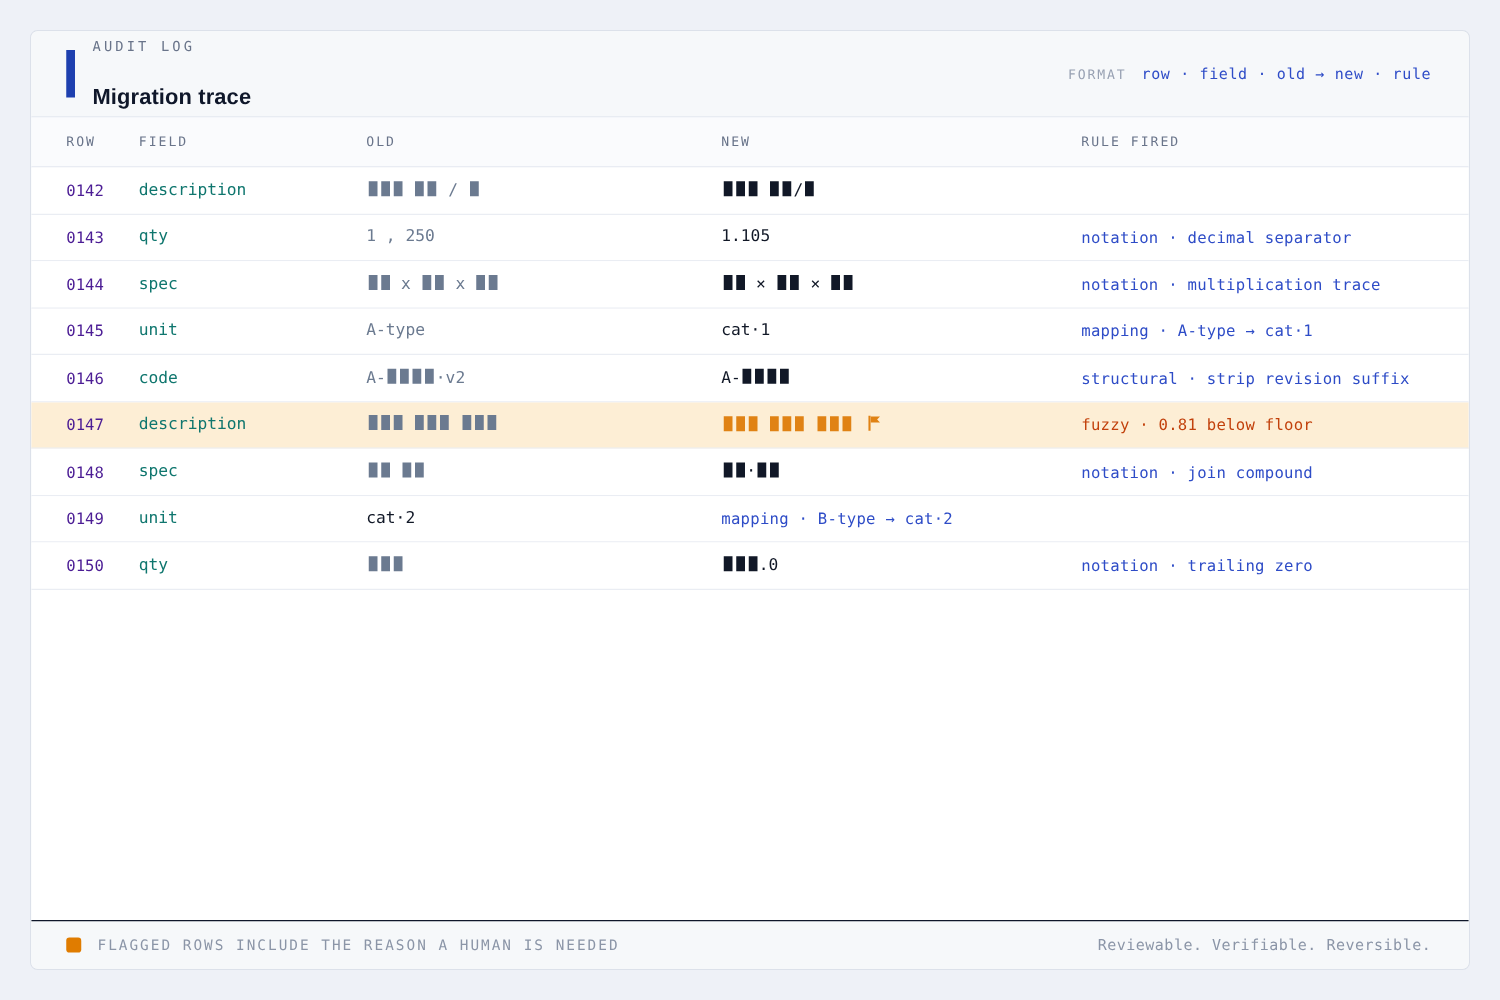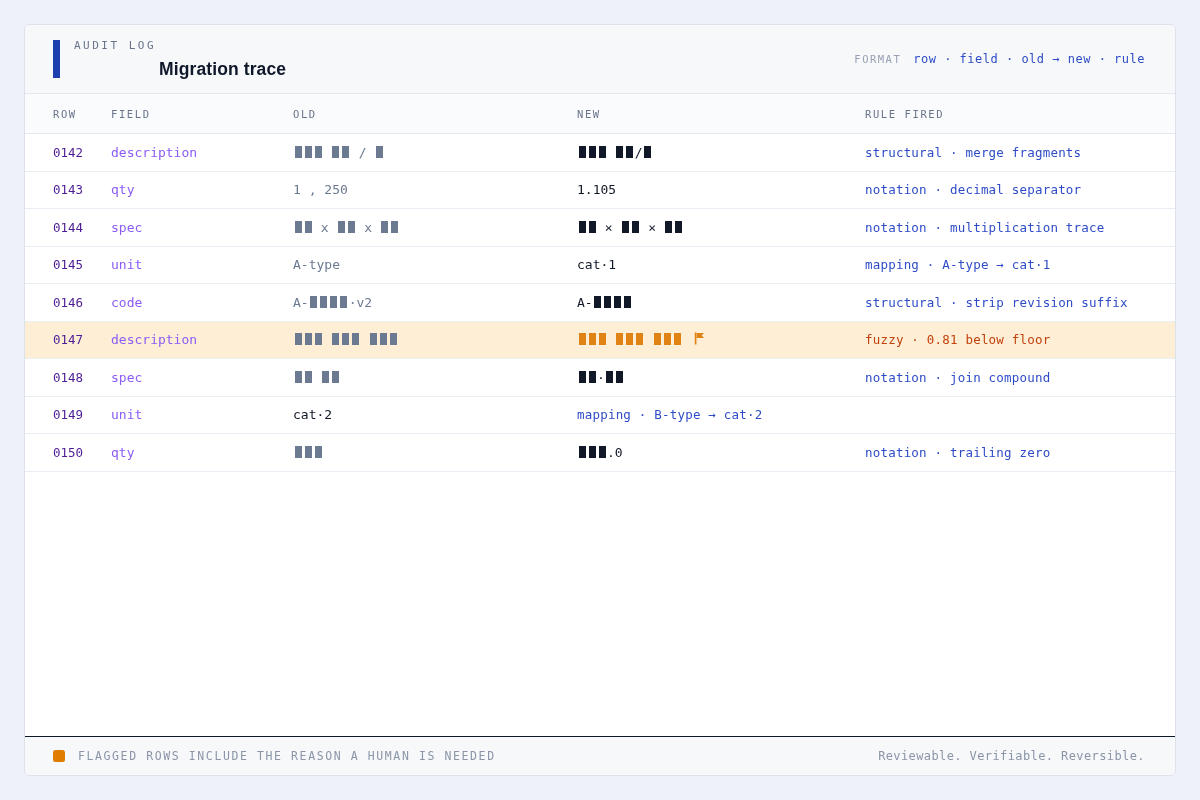--- a/index.html
+++ b/index.html
@@ -8,37 +8,37 @@
 
   .card { position:absolute; left:24px; top:24px; width:1152px; height:752px;
     background:#ffffff; border:1px solid #dce1ea; border-radius:6px;
     display:flex; flex-direction:column; overflow:hidden; }
 
   
   .card-header { height:69px; flex:0 0 69px; background:#f6f8fa;
     border-bottom:1px solid #e4e8f0; display:flex; align-items:center;
     padding:0 30px 0 28px; }
   .accent-bar { width:7px; height:38px; background:#1e40af; margin-right:14px; flex:0 0 7px; }
-  .head-text { display:flex; flex-direction:row; gap:3px; }
+  .head-text { display:flex; flex-direction:column; gap:3px; }
   .eyebrow { font-size:11px; letter-spacing:2.5px; color:#69748a; }
   .title { font-family:"Liberation Sans","DejaVu Sans",sans-serif; font-weight:700;
     font-size:17.5px; color:#0f172a; letter-spacing:.1px;margin-top:20px; }
   .format-line { margin-left:auto; font-size:12px; display:flex; align-items:baseline; gap:12px; }
   .format-label { font-size:10.5px; letter-spacing:1.5px; color:#98a1b3; }
   .format-value { color:#2e4cc7; letter-spacing:.5px; }
 
   
   .grid-cols { display:grid; grid-template-columns:58px 182px 284px 288px 1fr;
     padding:0 30px 0 28px; align-items:center; }
   .thead { height:40px; flex:0 0 40px; background:#fafbfd; border-bottom:1px solid #e4e8f0;
     font-size:10.5px; letter-spacing:1.6px; color:#69748a; }
   .tr { height:37.5px; flex:0 0 37.5px; border-bottom:1px solid #eaedf3; background:#ffffff; }
   .tr.flagged { background:#fdeed5; }
   .cell-row  { font-size:12.5px; color:#4c1d95; }
-  .cell-field{ font-size:13px; color:#8b5cf6; }
+  .cell-field{ font-size:13px; color:#0f766e; }
   .cell-old  { font-size:13px; color:#6b7a90; }
   .cell-new  { font-size:13px; color:#111827; }
   .cell-rule { font-size:12.5px; color:#2e4cc7; letter-spacing:.2px; }
   .tr.flagged .cell-new  { color:#e08214; }
   .tr.flagged .cell-rule { color:#c2410c; }
 
   .blk { display:inline-block; width:7px; height:12px; margin:0 1.5px;
     background:currentColor; vertical-align:-1px; }
   .flag { display:inline-block; margin-left:4px; vertical-align:-1px; color:inherit; }
   .flag svg { display:block; }
@@ -77,21 +77,20 @@
     <span>NEW</span>
     <span>RULE FIRED</span>
   </div>
 
   <div id="rows">
     <div class="tr grid-cols">
       <span class="cell-row">0142</span>
       <span class="cell-field">description</span>
       <span class="cell-old"><span class="blk"></span><span class="blk"></span><span class="blk"></span>&nbsp;<span class="blk"></span><span class="blk"></span>&nbsp;/&nbsp;<span class="blk"></span></span>
       <span class="cell-new"><span class="blk"></span><span class="blk"></span><span class="blk"></span>&nbsp;<span class="blk"></span><span class="blk"></span>/<span class="blk"></span></span>
-      <span class="cell-rule">structural · merge fragments</span>
     </div>
 
     <div class="tr grid-cols">
       <span class="cell-row">0143</span>
       <span class="cell-field">qty</span>
       <span class="cell-old">1&nbsp;,&nbsp;250</span>
       <span class="cell-new">1.105</span>
       <span class="cell-rule">notation · decimal separator</span>
     </div>
 

